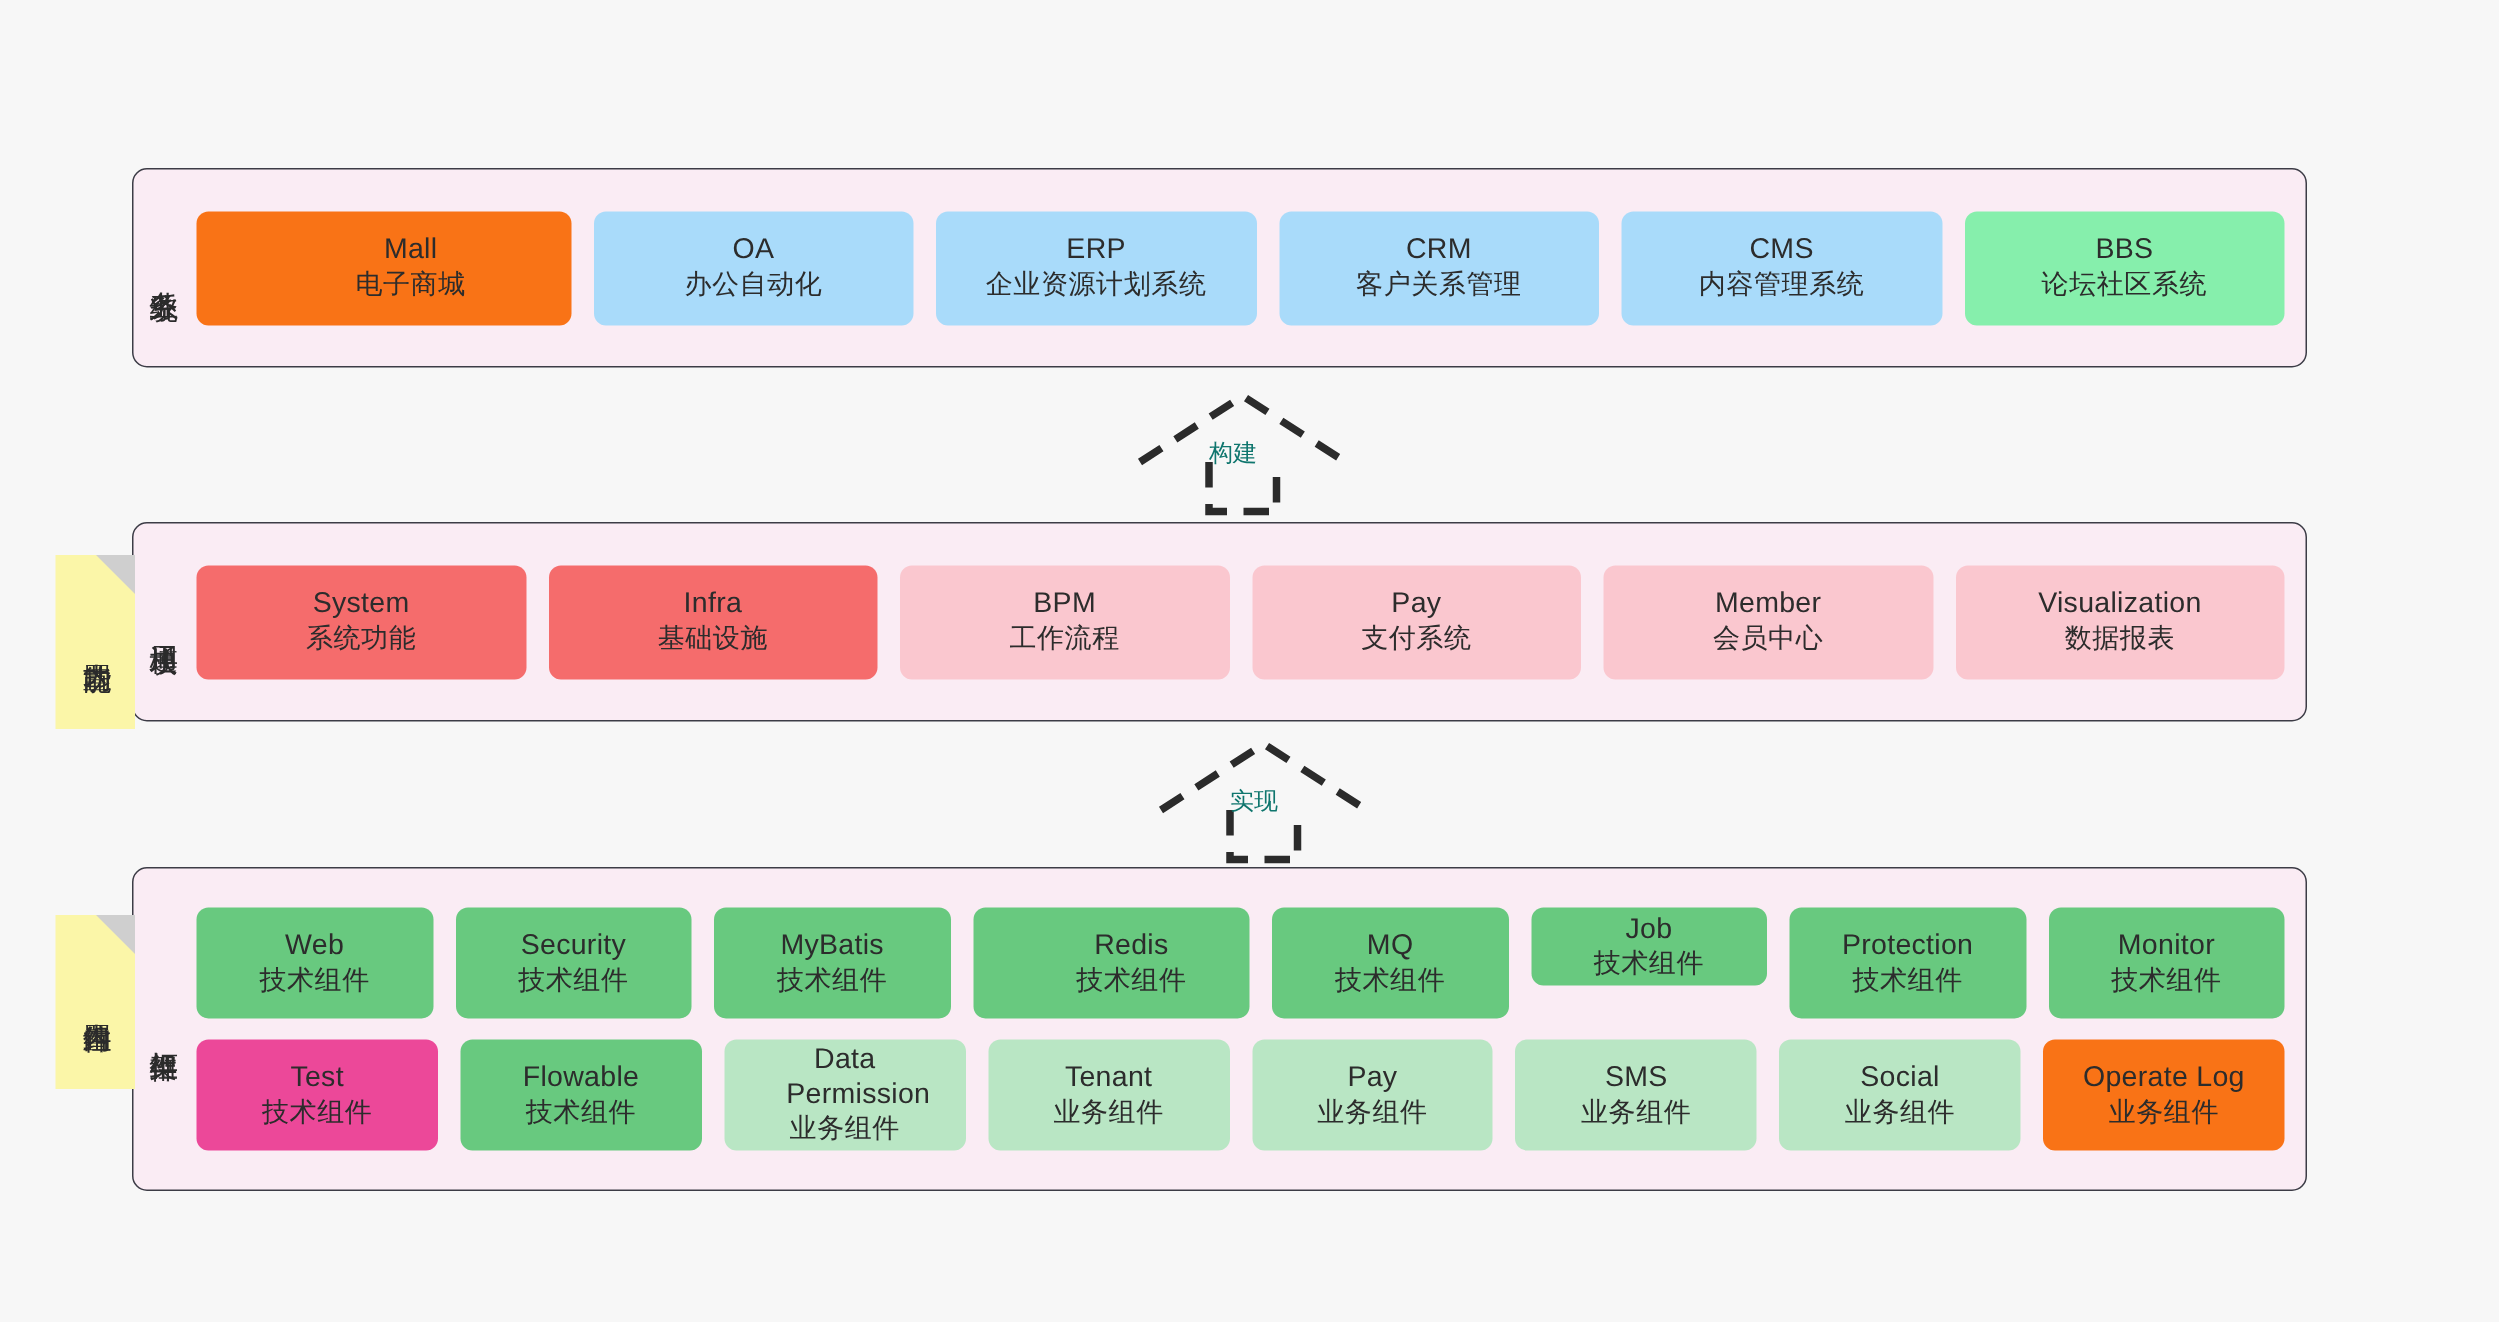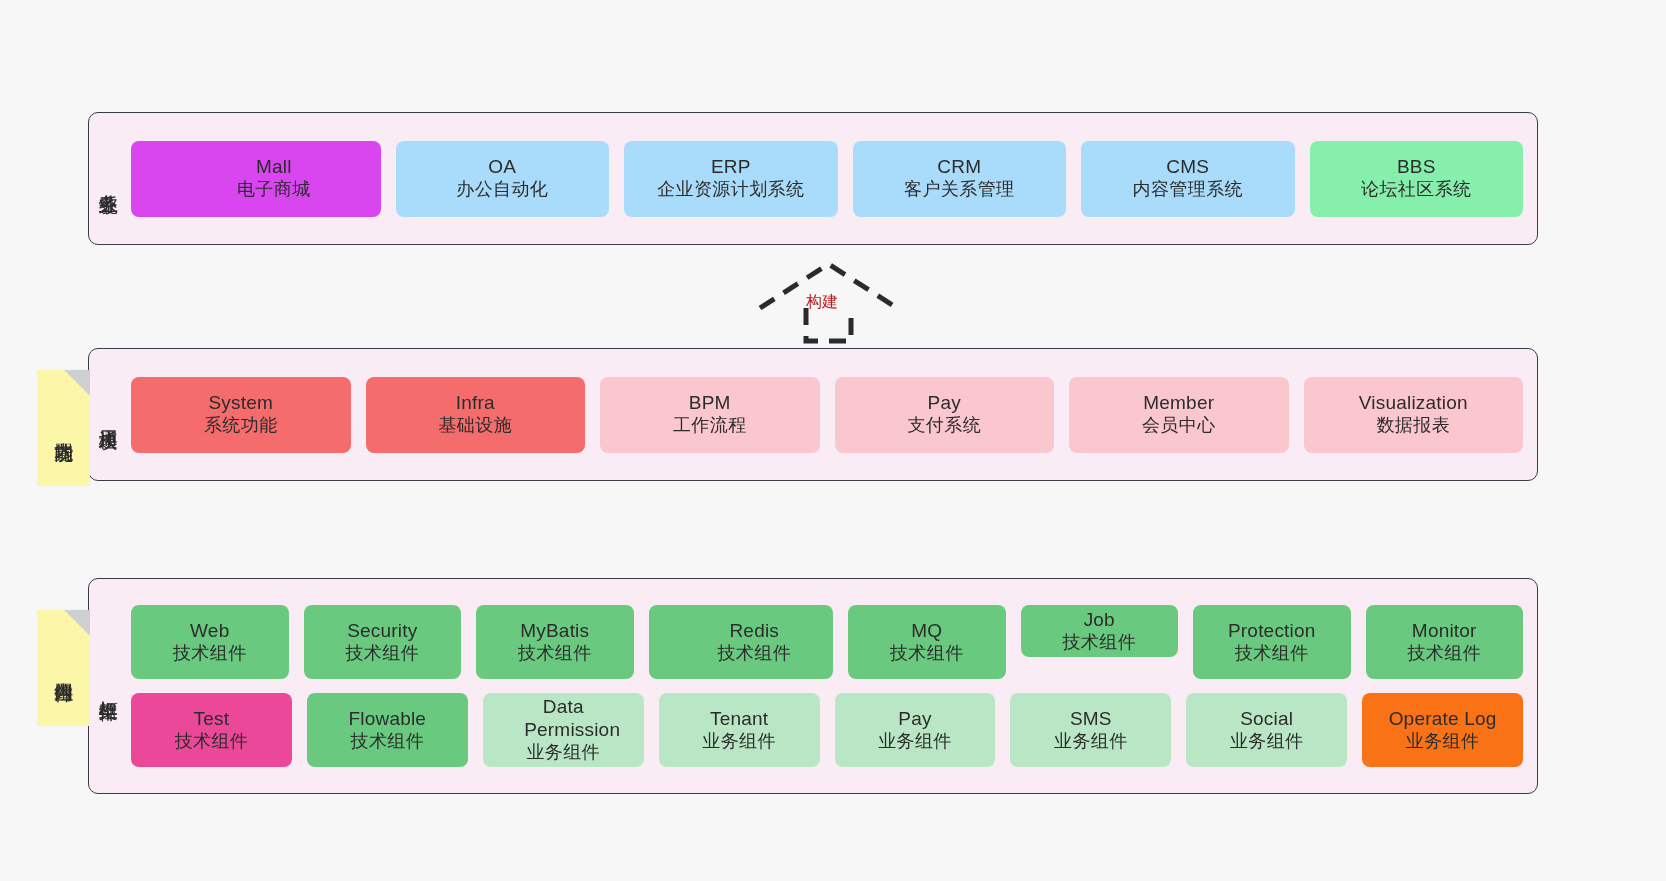--- a/index.html
+++ b/index.html
@@ -108,35 +108,35 @@
 
   
   .uml {
     position: absolute;
     z-index: 4;
   }
   .uml svg { display: block; }
   .uml-label {
     position: absolute;
     font-size: 16px;
-    color: #b91c1c;
+    color: #0f766e;
     background: transparent;
     white-space: nowrap;
   }
 </style>
 </head>
 <body>
 
 <div id="canvas">
 
   <div class="layer" id="layer-0" style="left:88px; top:112px; width:1450px; height:133px;">
     <div class="layer-title">业务系统</div>
     <div class="layer-body">
       <div class="row">
-        <div class="cell" style="background:#d946ef;height:76px;padding-left:42px;">
+        <div class="cell" style="background:#f97316;height:76px;padding-left:42px;">
           <span class="en">Mall</span>
           <span class="cn">电子商城</span>
         </div>
         <div class="cell" style="background:#a9dbfa;height:76px;">
           <span class="en">OA</span>
           <span class="cn">办公自动化</span>
         </div>
         <div class="cell" style="background:#a9dbfa;height:76px;">
           <span class="en">ERP</span>
           <span class="cn">企业资源计划系统</span>
@@ -195,20 +195,27 @@
           <span class="cn">会员中心</span>
         </div>
         <div class="cell" style="background:#fac7cf;height:76px;">
           <span class="en">Visualization</span>
           <span class="cn">数据报表</span>
         </div>
       </div>
     </div>
   </div>
 
+  <div class="uml" style="left:770px; top:492px; width:145px; height:85px;">
+    <svg width="145" height="85" viewBox="0 0 145 85">
+      <path d="M4 48 L72.5 4 L141 48" fill="none" stroke="#2b2b2b" stroke-width="5" stroke-dasharray="17 11" stroke-linecap="butt"></path>
+      <path d="M50 48 L50 81 L95 81 L95 48" fill="none" stroke="#2b2b2b" stroke-width="5" stroke-dasharray="17 11" stroke-linecap="butt"></path>
+    </svg>
+    <div class="uml-label" style="left:50px; top:32px;">实现</div>
+  </div>
 
   <div class="note" style="left:37px; top:610px; width:53px; height:116px;">
     <span class="fold"></span>
     <span>内置组件</span>
   </div>
 
   <div class="layer" id="layer-2" style="left:88px; top:578px; width:1450px; height:216px;">
     <div class="layer-title">框架组件</div>
     <div class="layer-body">
 

